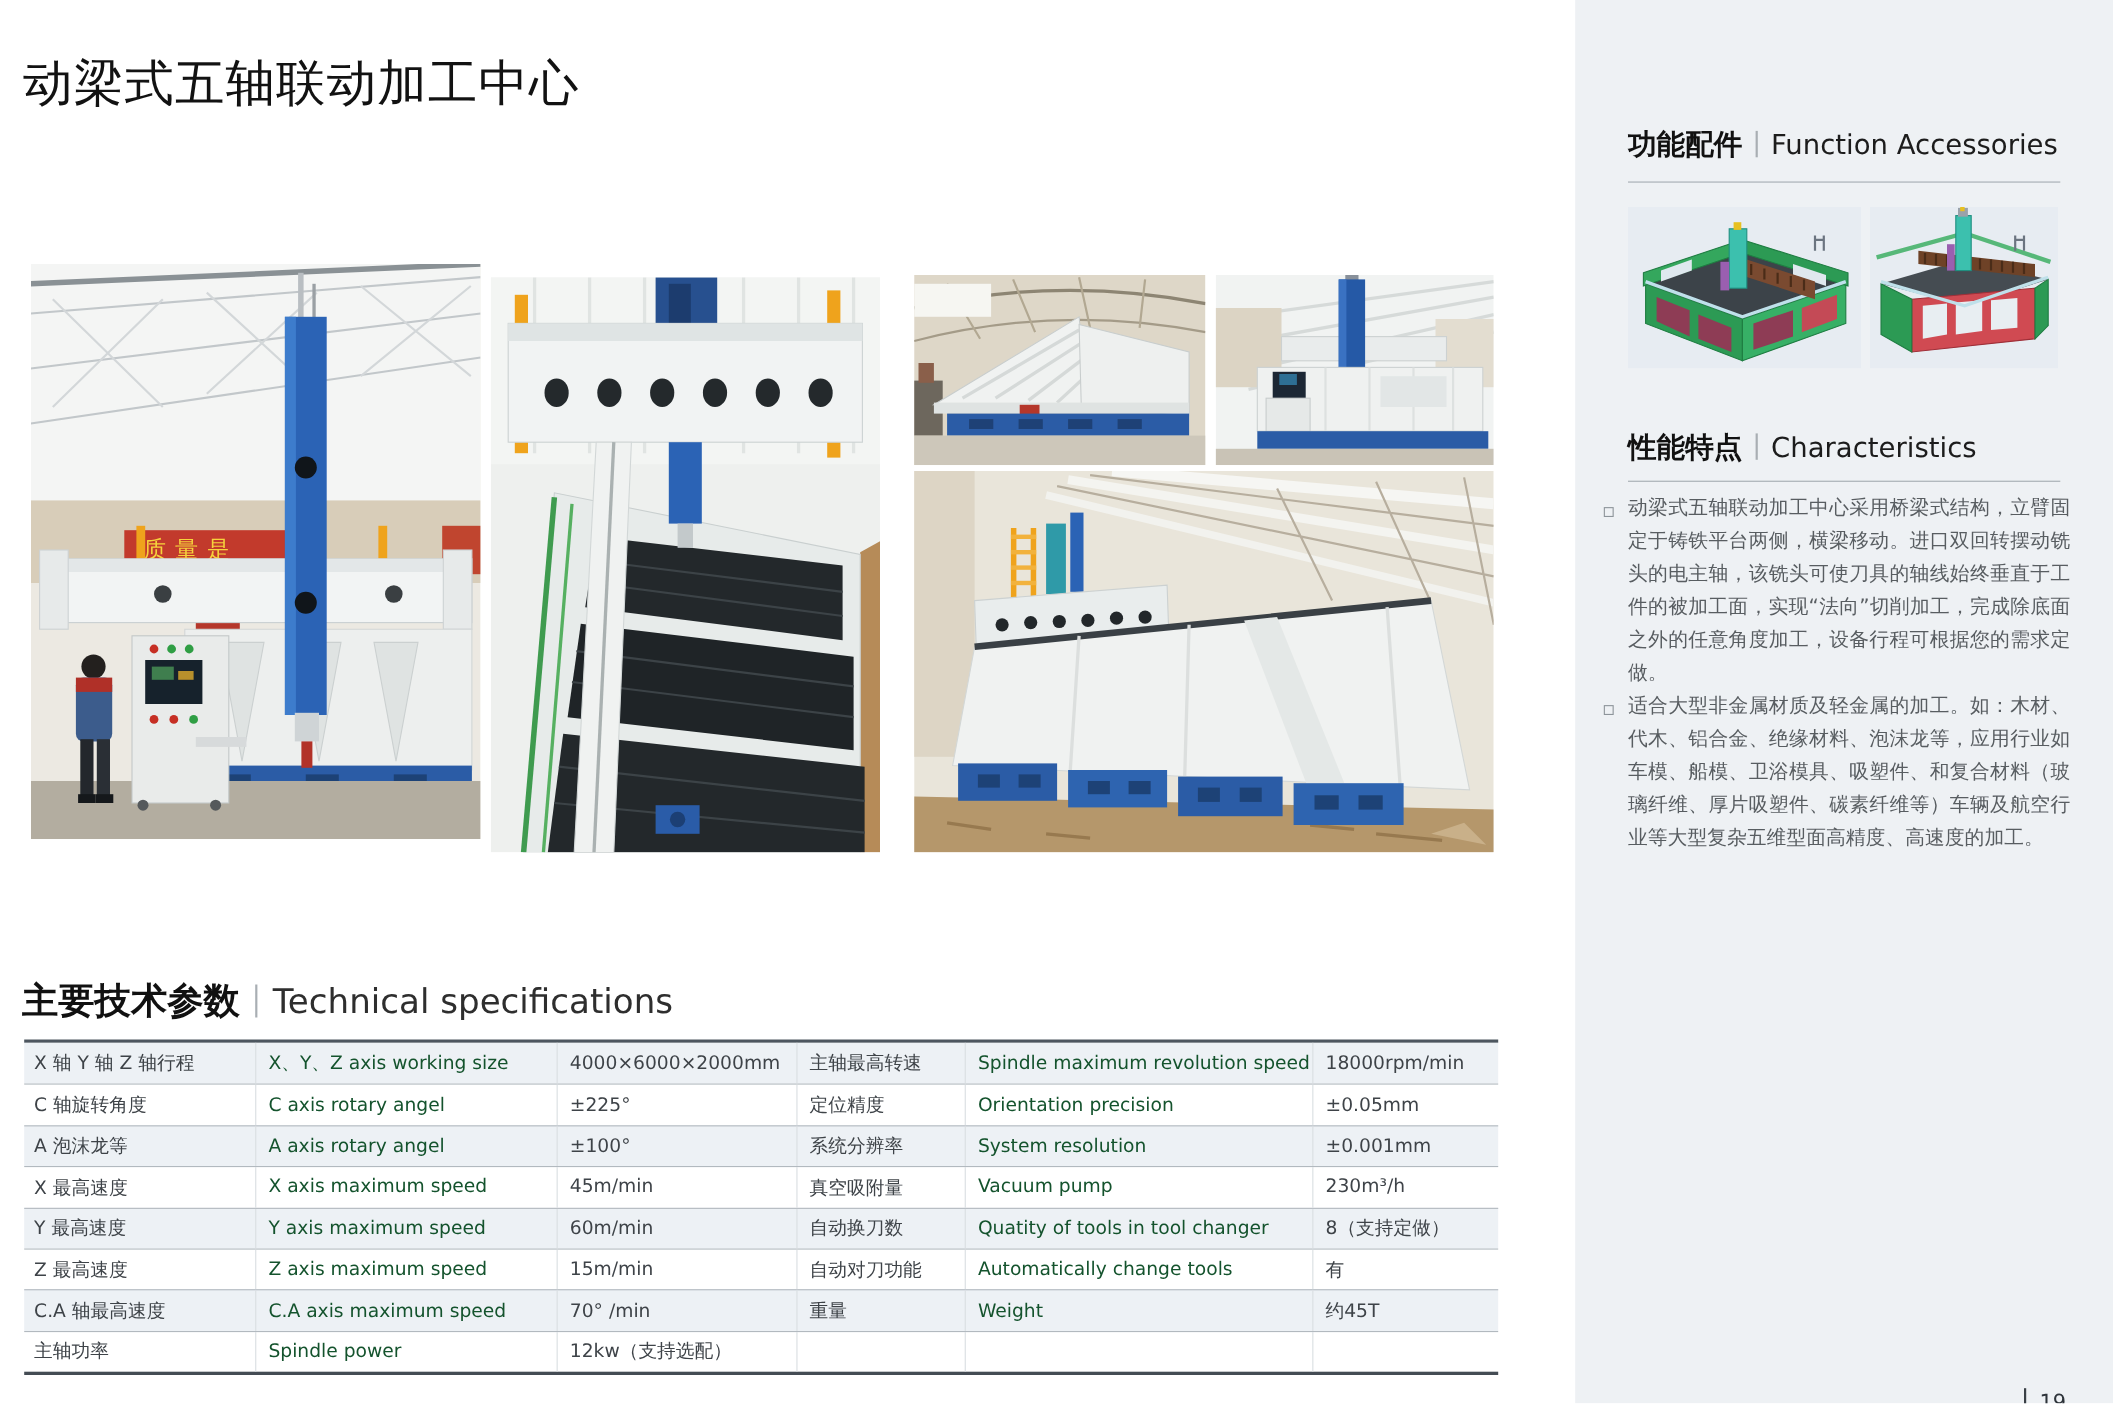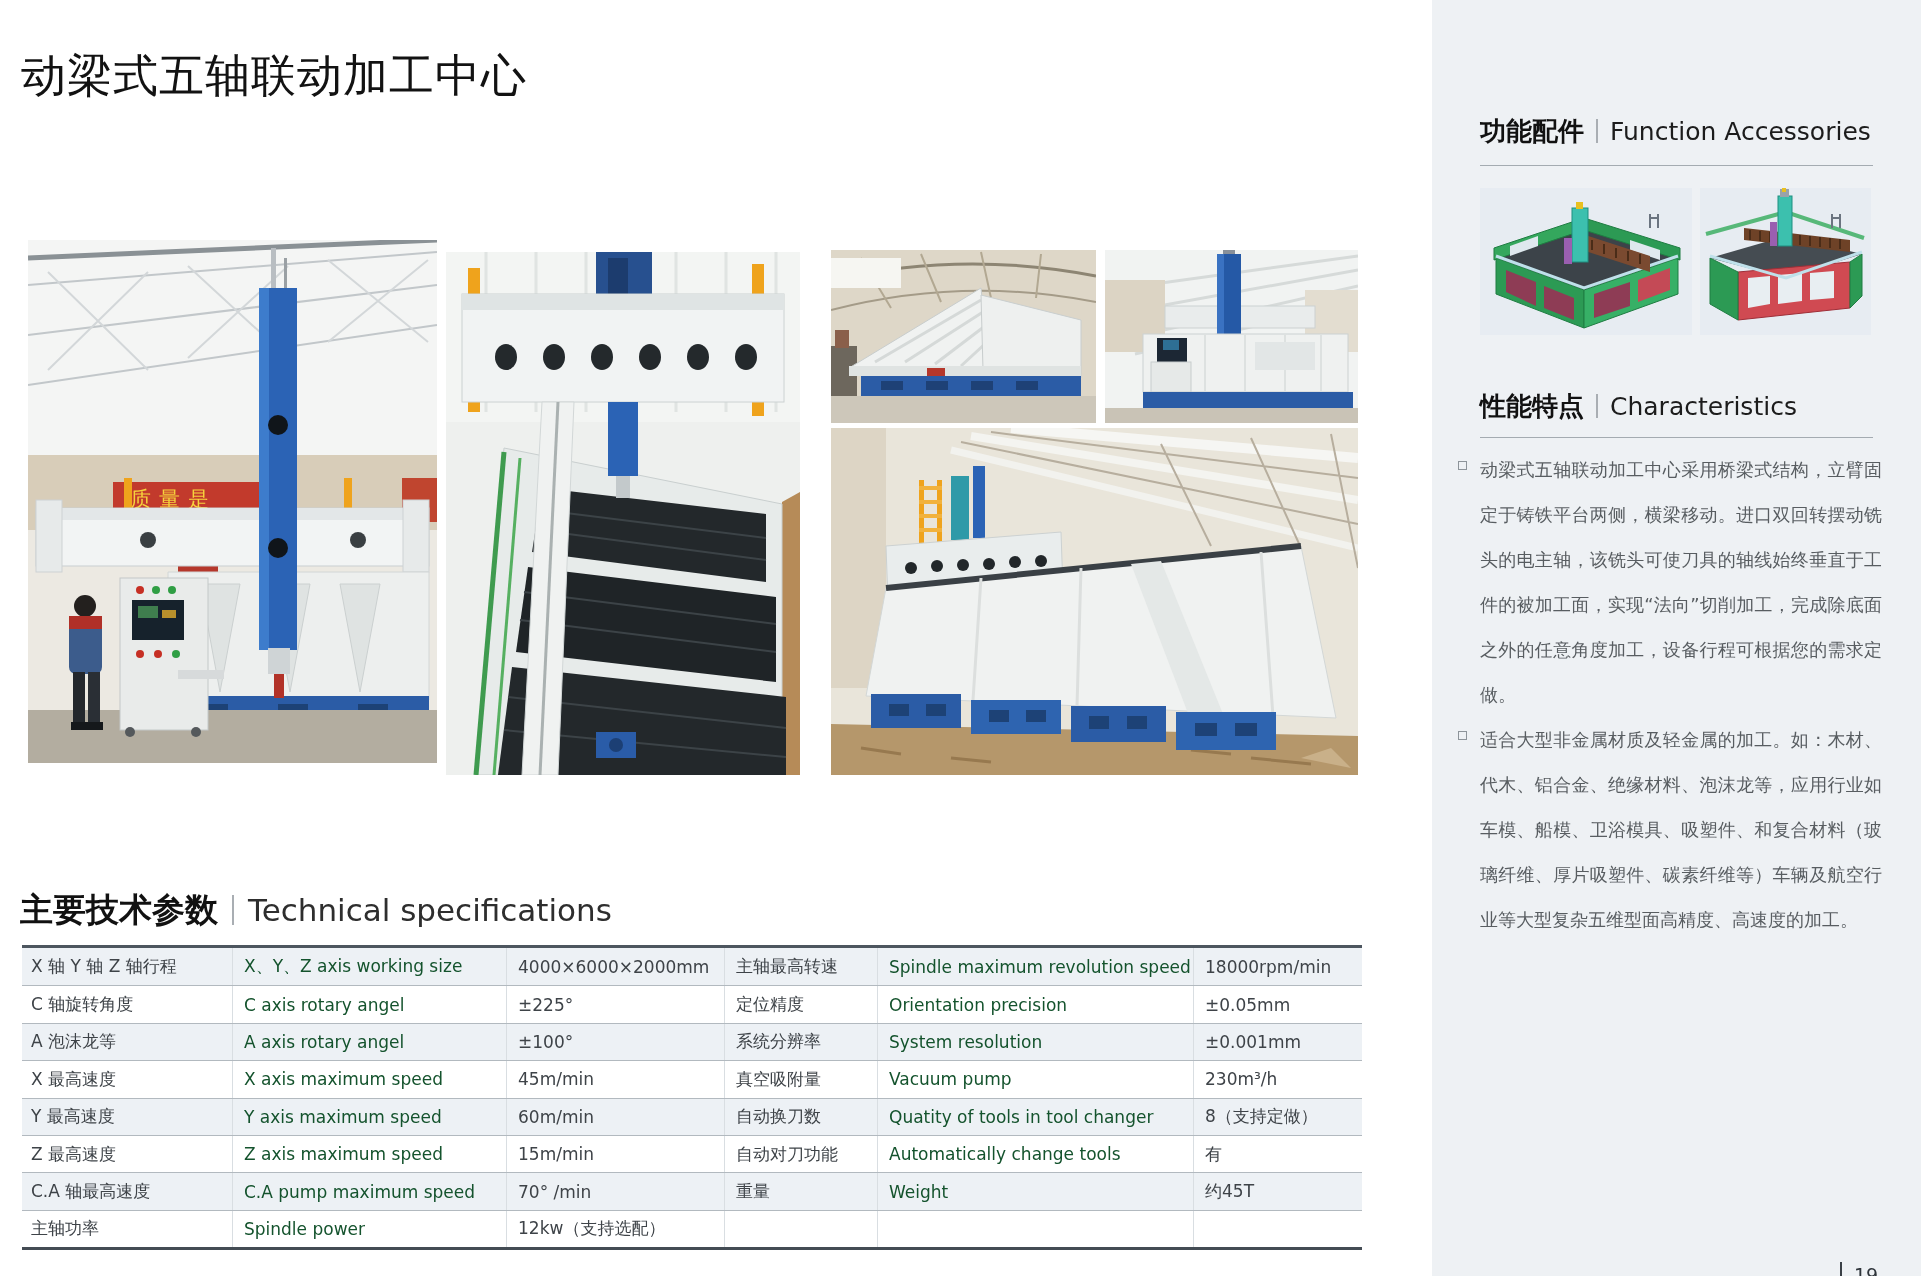--- a/index.html
+++ b/index.html
@@ -54,21 +54,21 @@
   .rule { position:absolute; left:48px; width:393px; border-top:1px solid #a4abb1; }
   .acc-rule  { top:165px; }
   .char-rule { top:437px; }
 
   .cad { position:absolute; top:188px; overflow:hidden; }
   .cad svg { display:block; width:100%; height:100%; }
   .cad-left  { left:48px;  width:212px; height:147px; }
   .cad-right { left:268px; width:171px; height:147px; }
 
   .char-list { position:absolute; left:26px; top:447px; width:424px; list-style:none; }
-  .char-list li { position:relative; padding-left:22px; font-size:18px; line-height:45px;
+  .char-list li { position:relative; padding-left:22px; font-size:18px; line-height:30px;
                   color:#585d61; text-align:justify; }
   .char-list .sq { position:absolute; left:0; top:14px; width:9px; height:9px;
                    border:1px solid #8d949a; background:transparent; }
 
   
   .page-num { position:absolute; left:1840px; top:1262px; font-size:19px; color:#2e343a;
               border-left:2px solid #3a4046; padding-left:12px; line-height:26px; }
 </style>
 </head>
 <body>
@@ -306,21 +306,21 @@
     <div class="spec-row">
       <div class="cell-zh">Z 最高速度</div>
       <div class="cell-en">Z axis maximum speed</div>
       <div class="cell-val">15m/min</div>
       <div class="cell-zh">自动对刀功能</div>
       <div class="cell-en">Automatically change tools</div>
       <div class="cell-val">有</div>
     </div>
     <div class="spec-row alt">
       <div class="cell-zh">C.A 轴最高速度</div>
-      <div class="cell-en">C.A pump maximum speed</div>
+      <div class="cell-en">C.A axis maximum speed</div>
       <div class="cell-val">70° /min</div>
       <div class="cell-zh">重量</div>
       <div class="cell-en">Weight</div>
       <div class="cell-val">约45T</div>
     </div>
     <div class="spec-row">
       <div class="cell-zh">主轴功率</div>
       <div class="cell-en">Spindle power</div>
       <div class="cell-val">12kw（支持选配）</div>
       <div class="cell-zh"></div>

